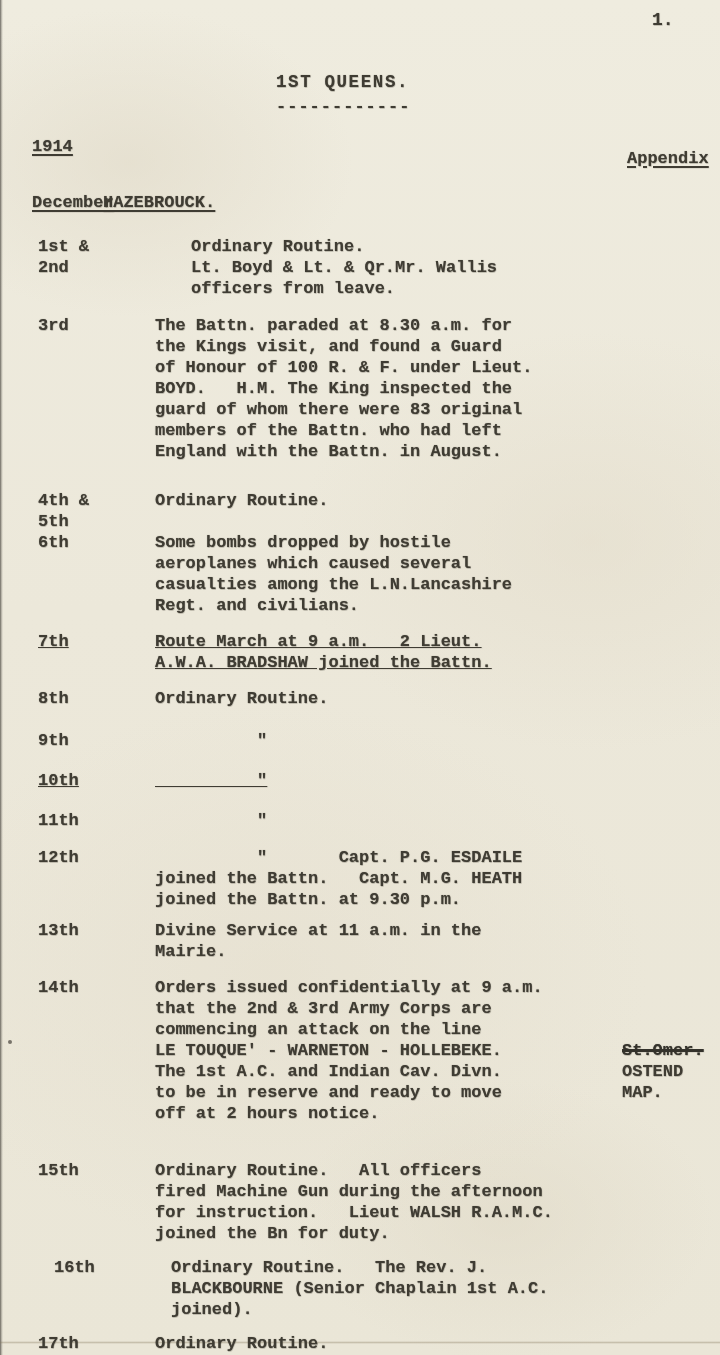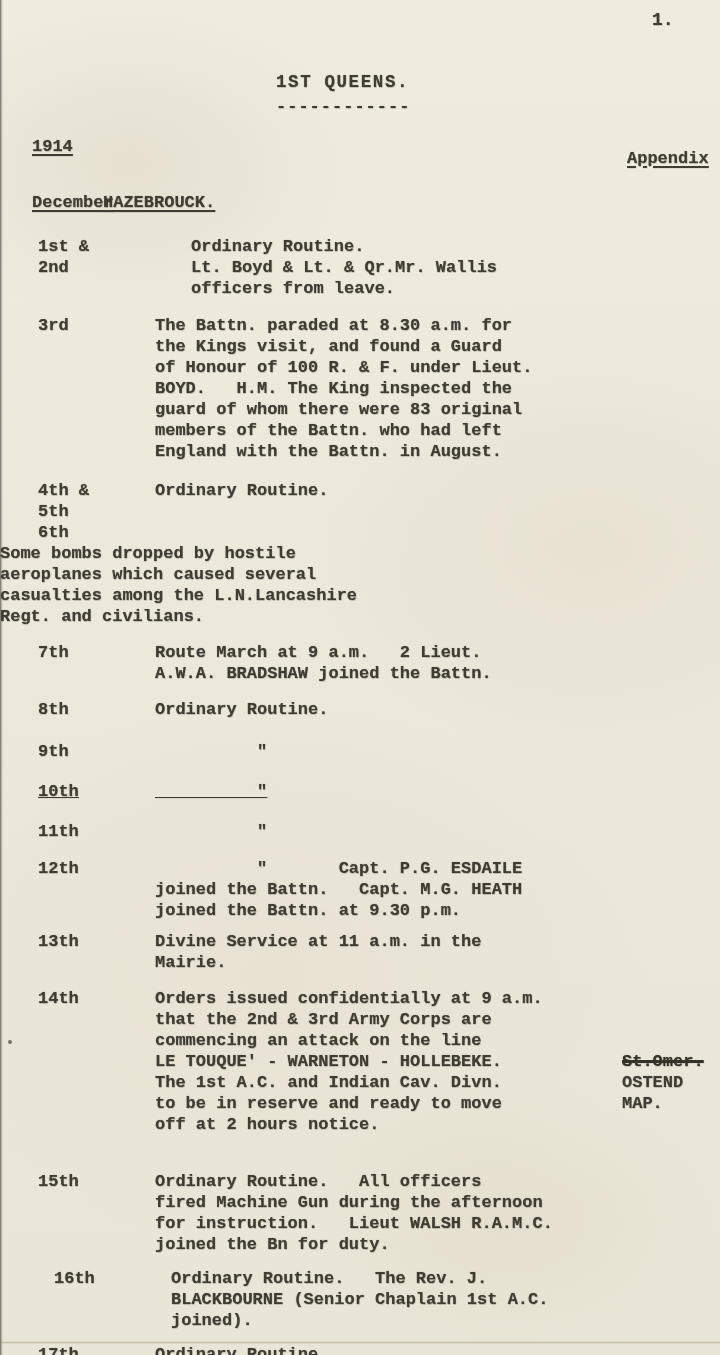--- a/index.html
+++ b/index.html
@@ -39,24 +39,24 @@
   .title{left:276px;top:72px;letter-spacing:1.6px;font-size:17.5px;}
   .title-dashes{left:276px;top:96px;letter-spacing:1px;}
   .year{left:32px;top:136px;}
   .appendix{left:627px;top:148px;}
   .month{left:32px;top:192px;}
   .location{left:103px;top:192px;}
   .u{text-decoration:underline;text-decoration-thickness:2px;text-underline-offset:3px;}
   .entries{position:absolute;left:0;top:236px;width:100%;}
   .entry{display:flex;position:relative;margin-bottom:15px;}
   .entry:nth-child(1){margin-bottom:16px;gap:36px;}
-  .entry:nth-child(2){margin-bottom:18px;}
+  .entry:nth-child(2){margin-bottom:28px;}
   .entry:nth-child(3){margin-bottom:0;}
-  .entry:nth-child(4){flex-direction:column;}
-  .entry:nth-child(5){}
+  .entry:nth-child(4){}
+  .entry:nth-child(5){text-decoration:underline;}
   .entry:nth-child(6){margin-bottom:21px;}
   .entry:nth-child(7){margin-bottom:19px;}
   .entry:nth-child(8){margin-bottom:19px;text-decoration:underline;}
   .entry:nth-child(9){margin-bottom:16px;}
   .entry:nth-child(10){margin-bottom:10px;}
   .entry:nth-child(12){margin-bottom:36px;}
   .entry:nth-child(13){margin-bottom:13px;}
   .entry:nth-child(14){margin-bottom:13px;margin-left:16px;}
   .date-col{flex:none;width:117px;padding-left:38px;white-space:pre;}
   .text-col{flex:1;}

